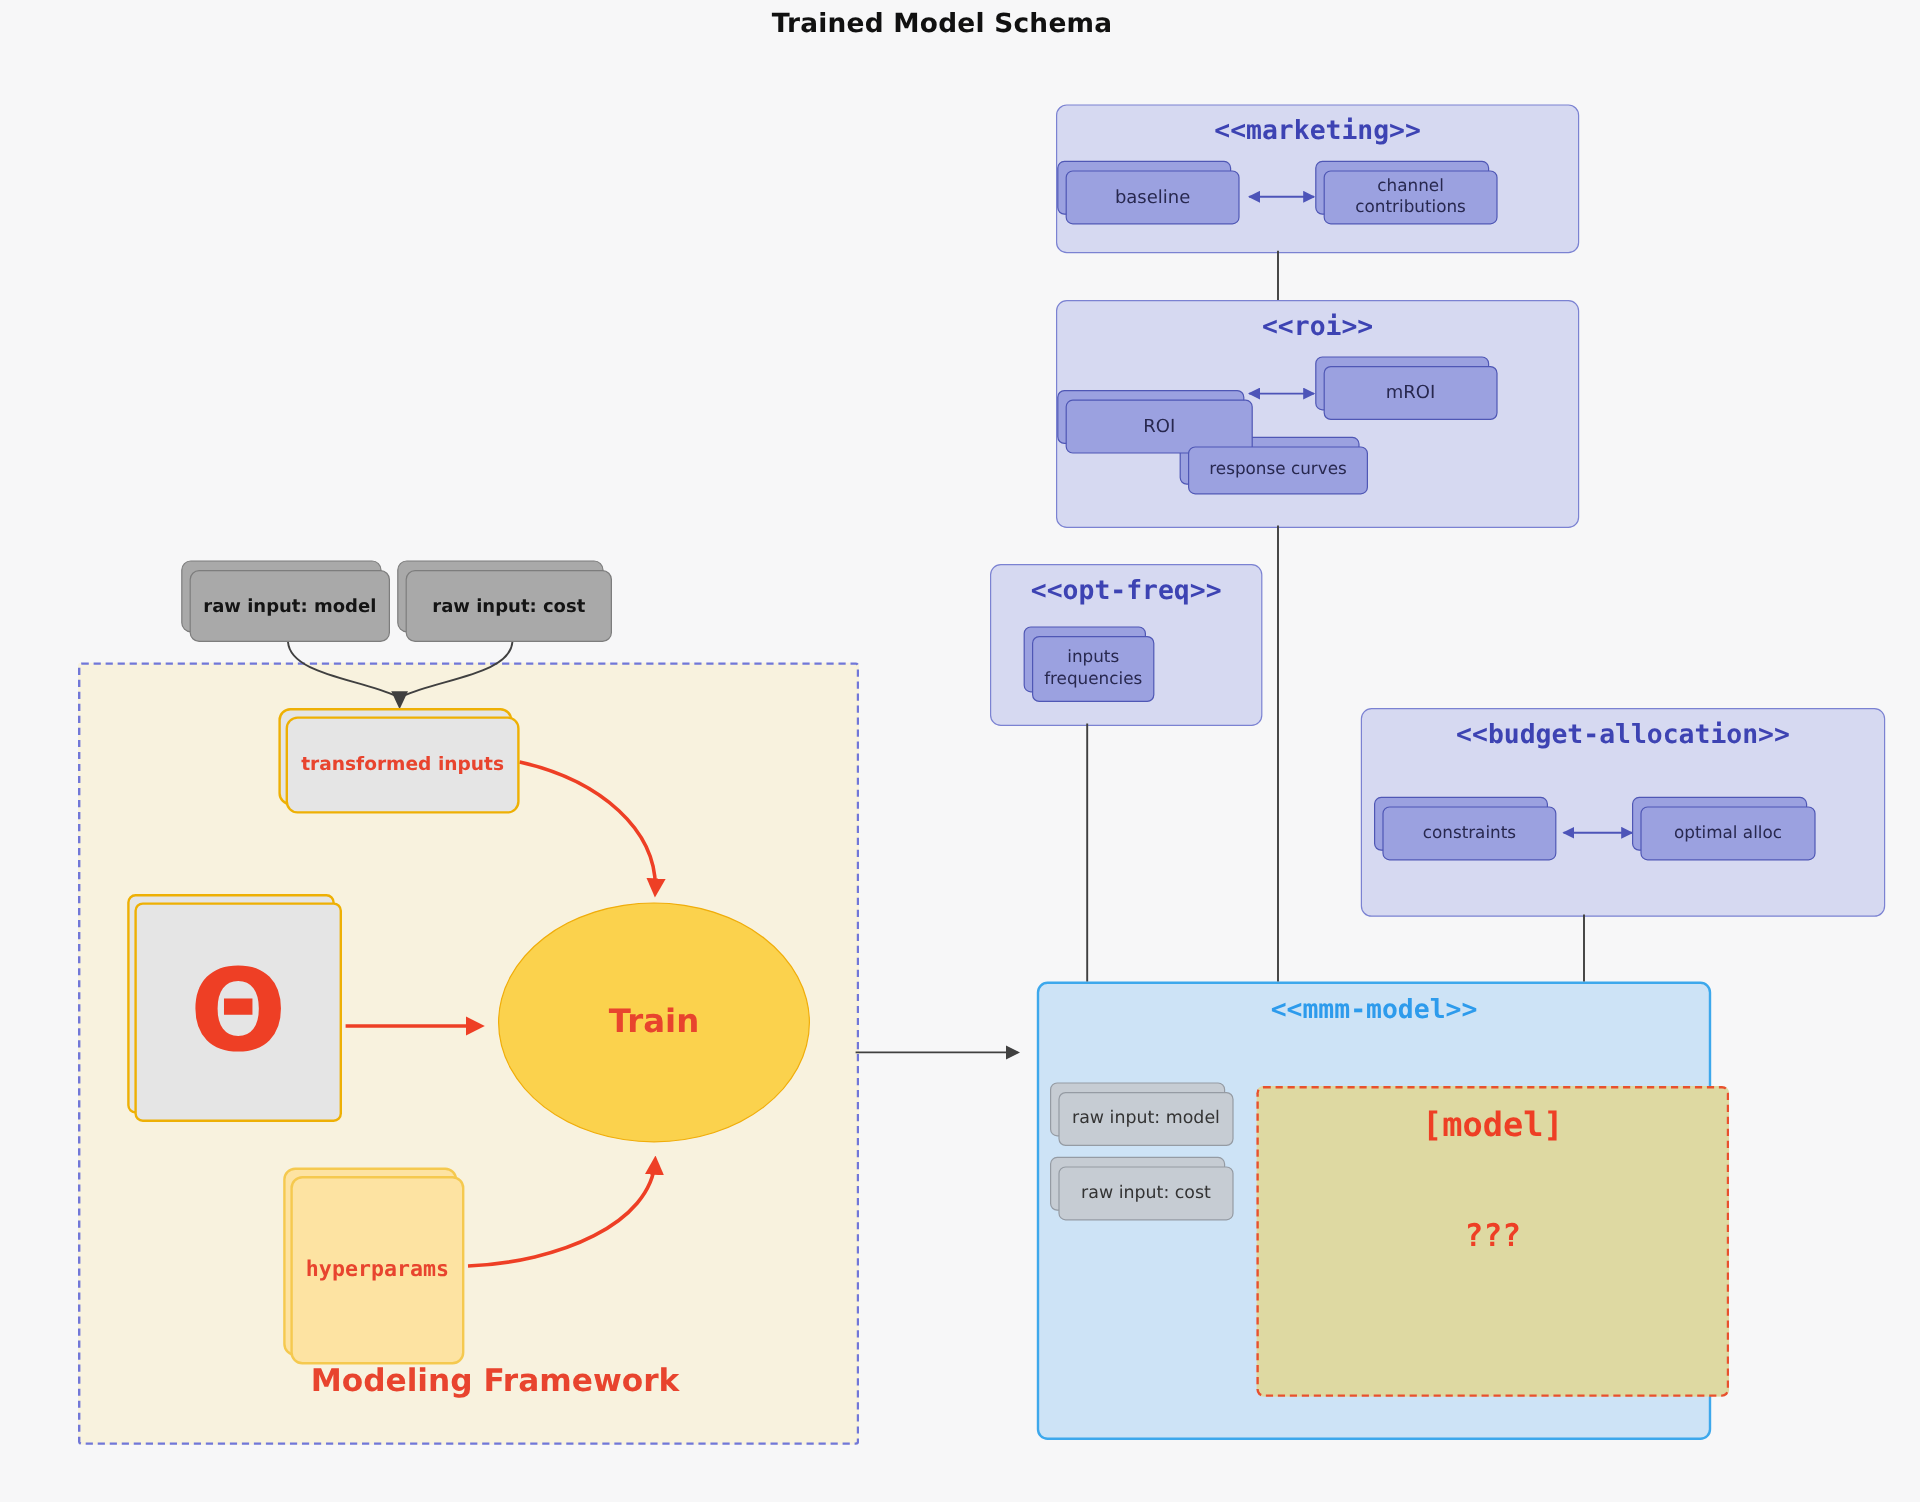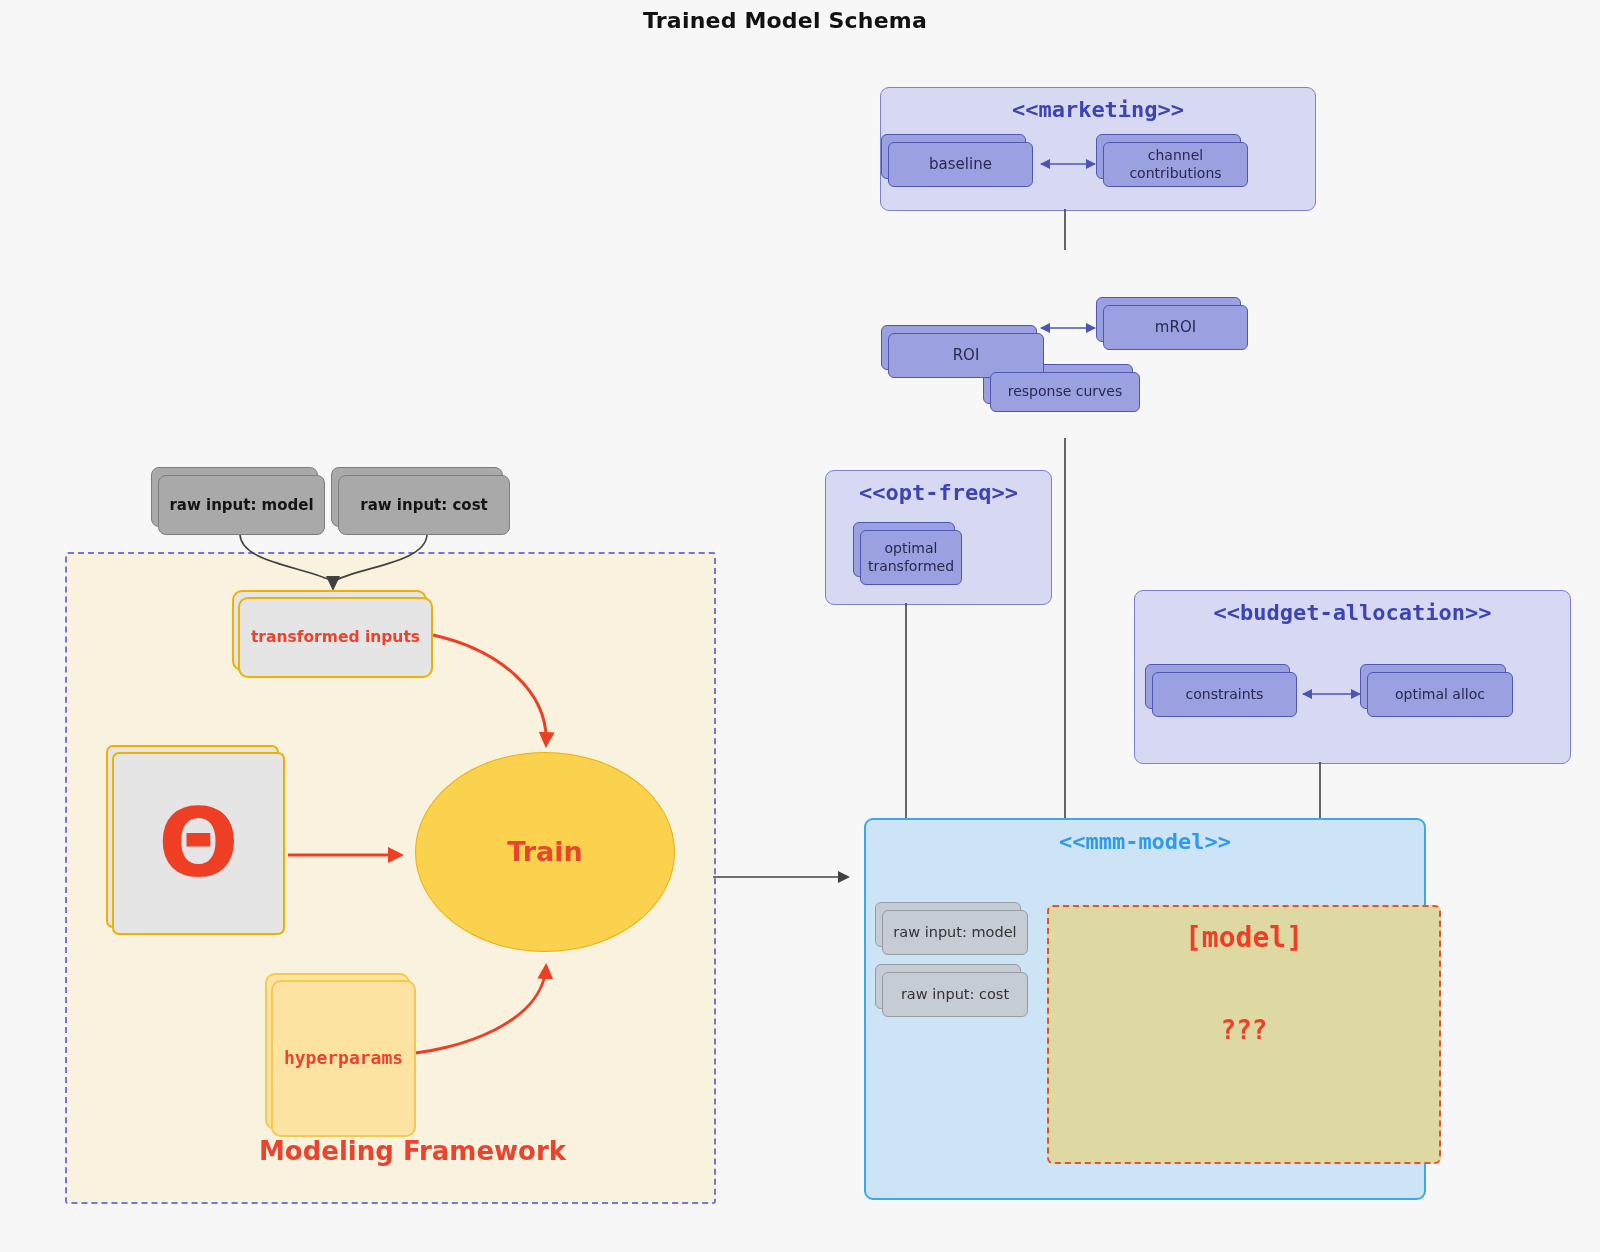--- a/index.html
+++ b/index.html
@@ -62,41 +62,44 @@
   .stack::before{
     content:"";position:absolute;top:-9px;left:-8px;width:100%;height:100%;
     background:inherit;border:inherit;border-radius:inherit;z-index:-1;
   }
   .n-purple{background:#9ba1e0;border:1.5px solid #4f57b5;border-radius:6px;}
   .n-gray{background:#a9a9a9;border:1.5px solid #7d7d7d;border-radius:8px;
           font-weight:bold;color:#141414;}
   .n-lgray{background:#c6ccd3;border:1.5px solid #959ba3;border-radius:6px;
            color:#333;font-size:14.5px;}
   .n-yellow{background:#e5e5e5;border:2px solid #eeb004;border-radius:10px;}
-  .n-lyellow{background:#fde3a2;border:2px solid #f5c94f;border-radius:10px;margin-left:29px;}
+  .n-lyellow{background:#fde3a2;border:2px solid #f5c94f;border-radius:10px;}
   .red-bold{color:#e8442e;font-weight:bold;font-size:15.5px;}
   .mono-red{font-family:"DejaVu Sans Mono","Liberation Mono",monospace;
             color:#e8442e;font-weight:bold;font-size:18px;}
   .theta-glyph{font-size:95px;font-weight:bold;color:#ee3f25;}
   .train-ellipse{
     background:#fbd24d;border:1.5px solid #f0ad0a;border-radius:50%;
     color:#e8442e;font-weight:bold;font-size:27px;
   }
 </style>
 </head>
 <body>
 
 <div class="canvas">
 
   <div class="diagram-title">Trained Model Schema</div>
 
   <div class="subgraph sg-purple" style="left:848px;top:87px;width:434px;height:122px;">
     <div class="sg-title">&lt;&lt;marketing&gt;&gt;</div>
   </div>
 
+  <div class="subgraph sg-purple" style="left:848px;top:250px;width:434px;height:188px;">
+    <div class="sg-title">&lt;&lt;roi&gt;&gt;</div>
+  </div>
 
   <div class="subgraph sg-purple" style="left:793px;top:470px;width:225px;height:133px;">
     <div class="sg-title">&lt;&lt;opt-freq&gt;&gt;</div>
   </div>
 
   <div class="subgraph sg-purple" style="left:1102px;top:590px;width:435px;height:172px;">
     <div class="sg-title">&lt;&lt;budget-allocation&gt;&gt;</div>
   </div>
 
   <div class="subgraph sg-blue" style="left:864px;top:818px;width:558px;height:378px;">
@@ -188,21 +191,21 @@
       <span>ROI</span>
     </div>
     <div class="node n-purple stack" style="left:1103px;top:305px;width:145px;height:45px;">
       <span>mROI</span>
     </div>
     <div class="node n-purple stack" style="left:990px;top:372px;width:150px;height:40px;font-size:14px;align-items:center;">
       <span>response curves</span>
     </div>
 
     <div class="node n-purple stack" style="left:860px;top:530px;width:102px;height:55px;font-size:14px;">
-      <span>optimal transformed</span>
+      <span>inputs frequencies</span>
     </div>
 
     <div class="node n-purple stack" style="left:1152px;top:672px;width:145px;height:45px;font-size:14px;">
       <span>constraints</span>
     </div>
     <div class="node n-purple stack" style="left:1367px;top:672px;width:146px;height:45px;font-size:14px;">
       <span>optimal alloc</span>
     </div>
 
     <div class="node n-lgray stack" style="left:882px;top:910px;width:146px;height:45px;">

